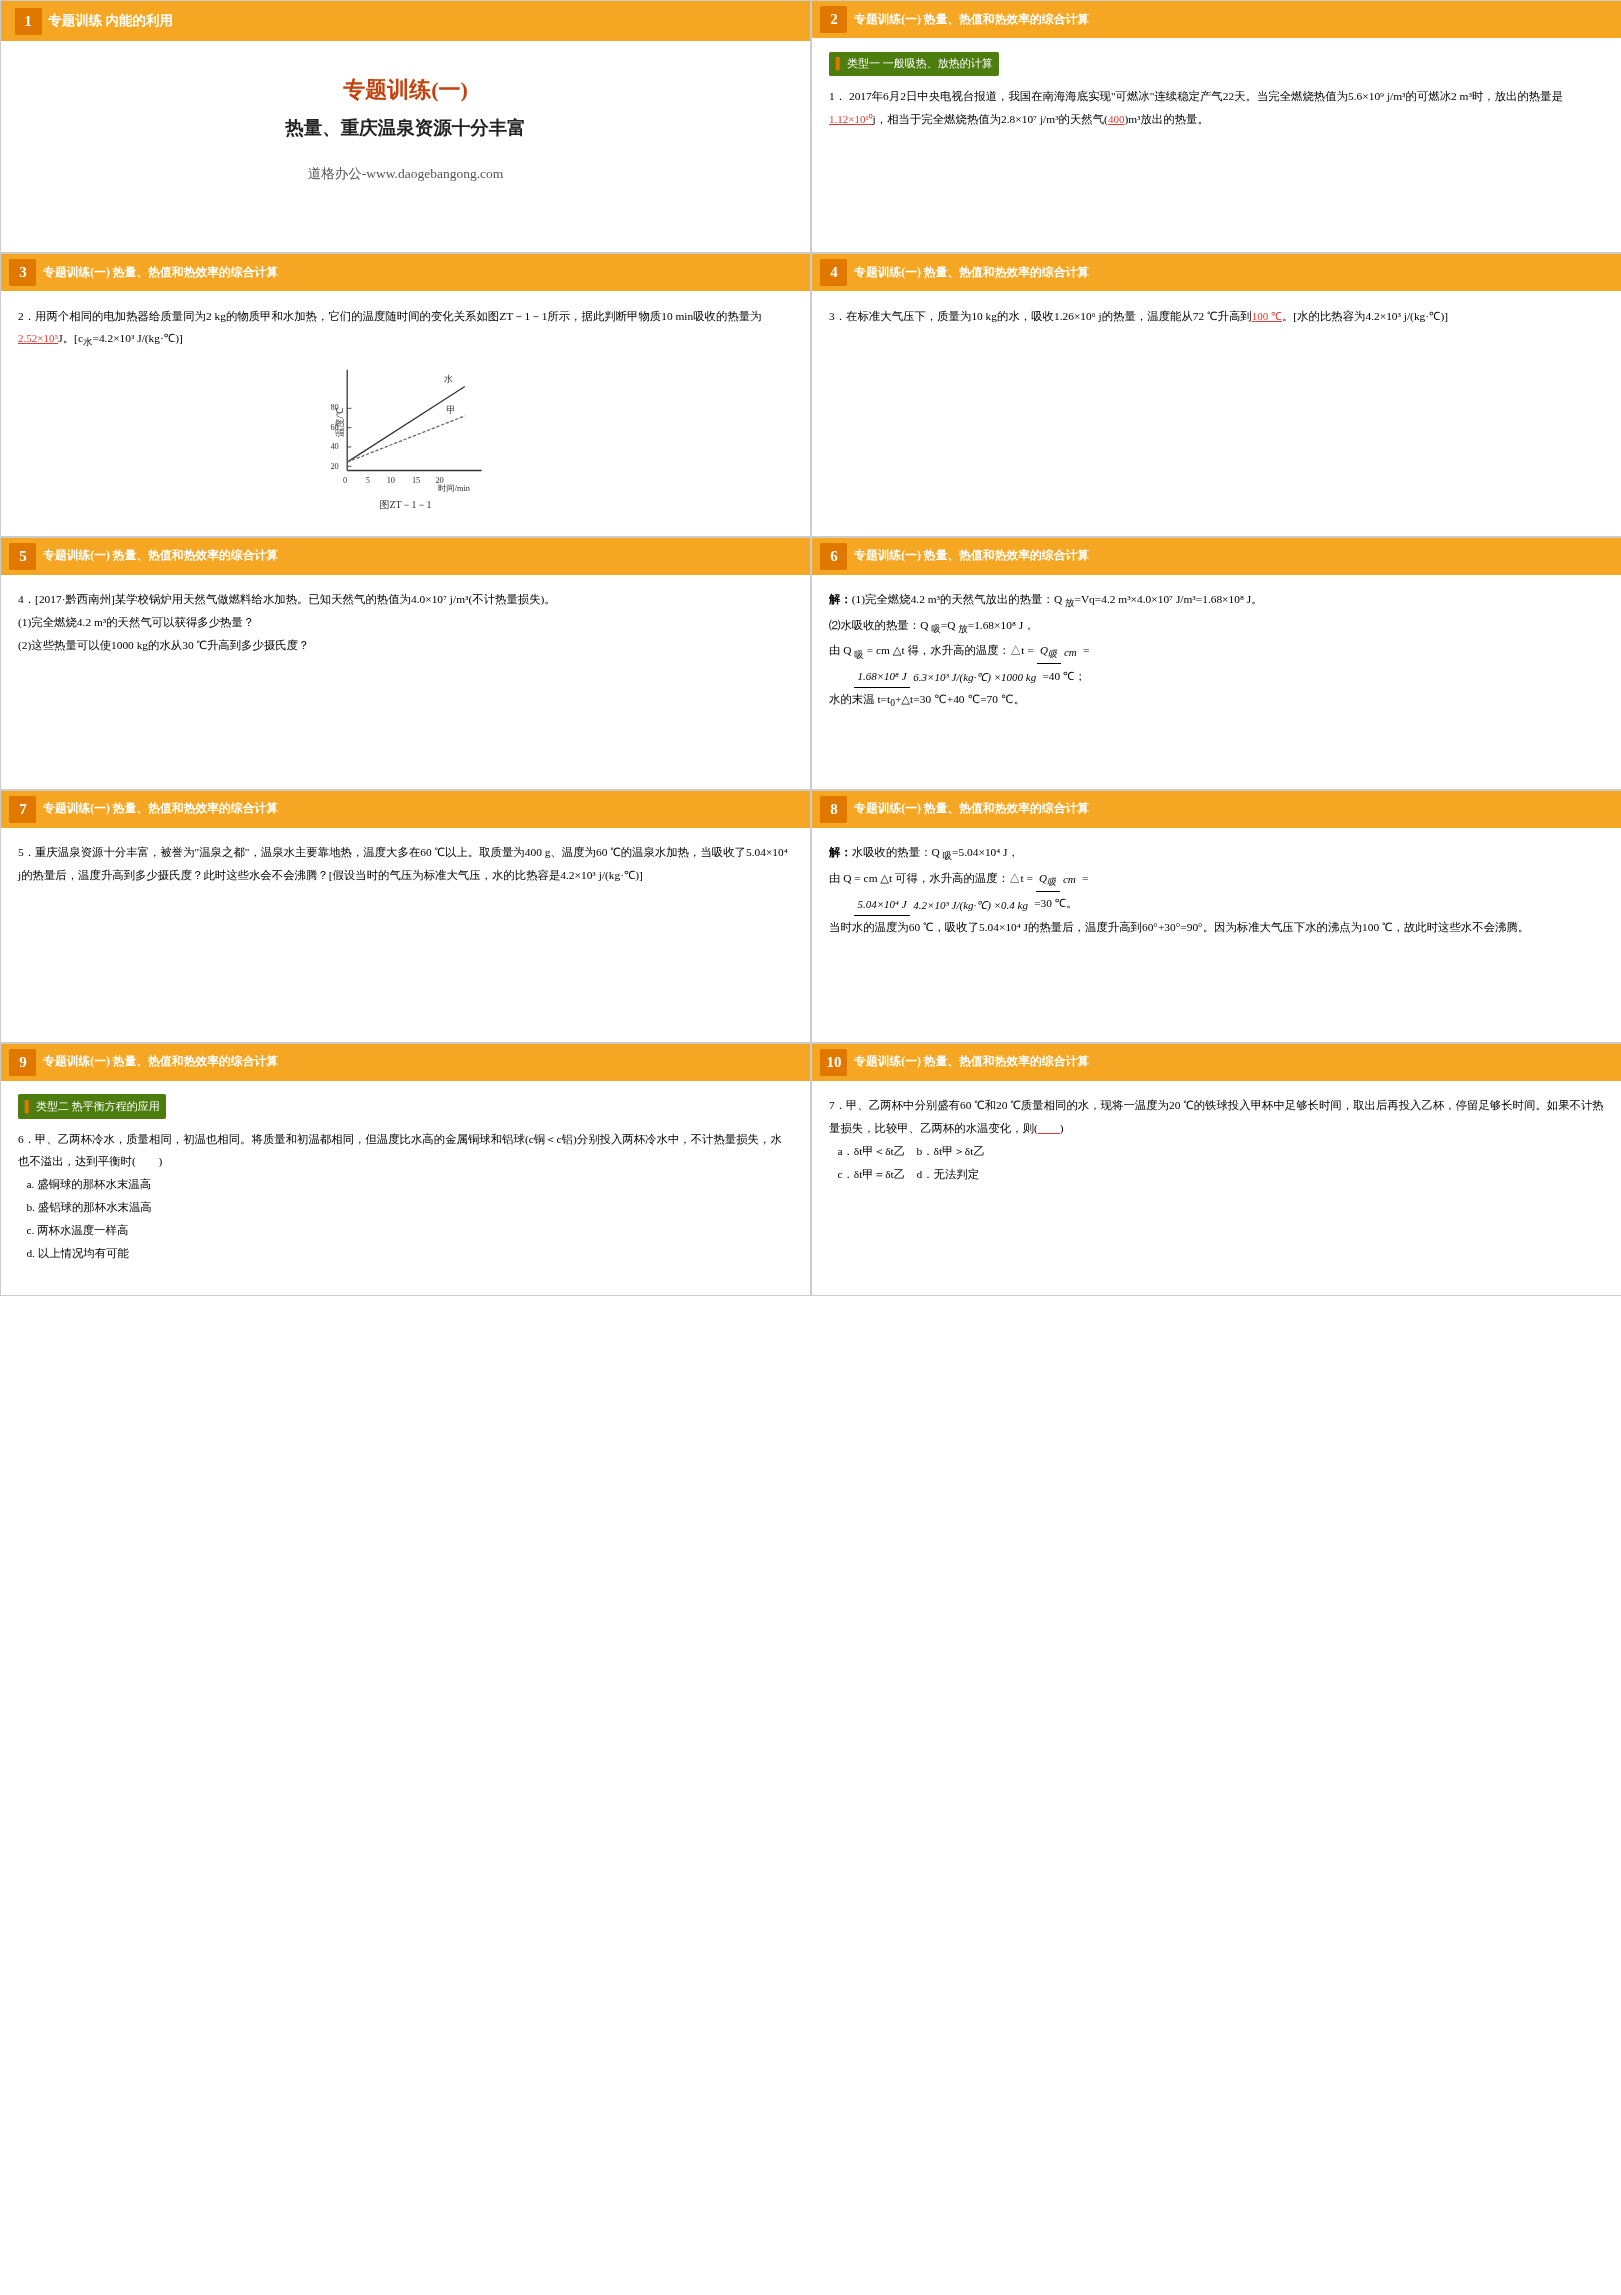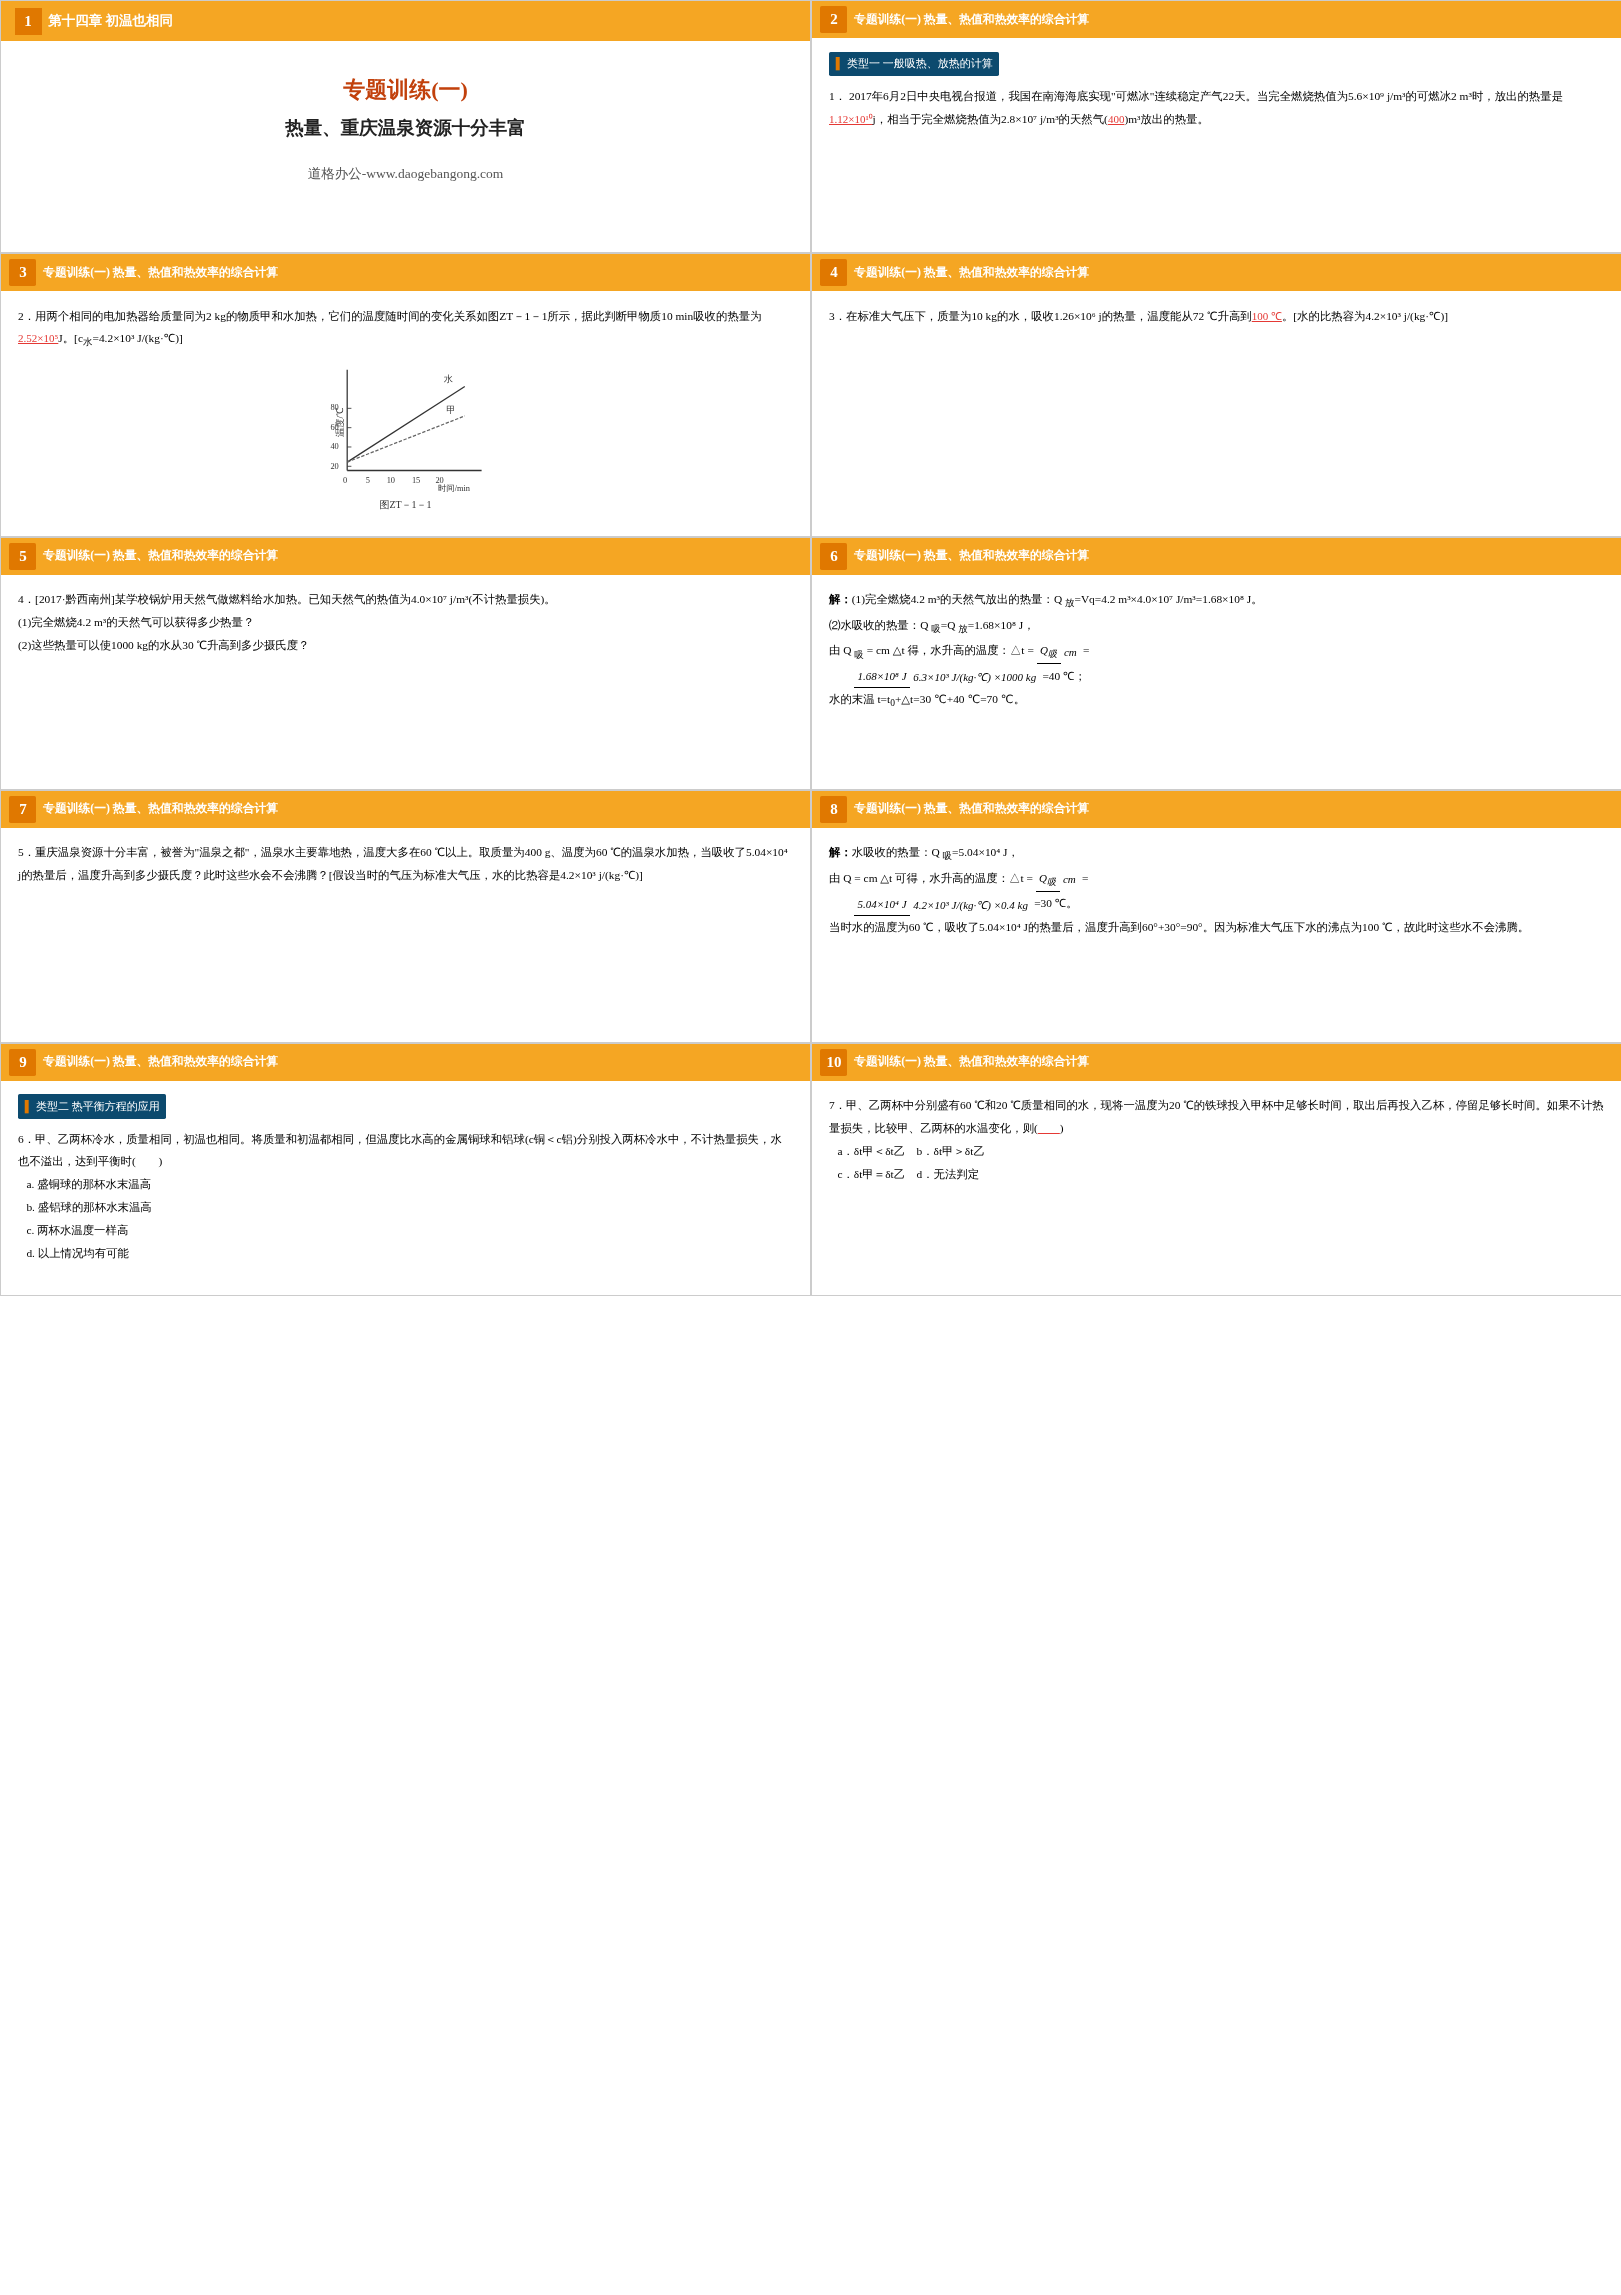--- a/index.html
+++ b/index.html
@@ -92,21 +92,21 @@
     .cell-1 .title-body .website {
       font-size: 13.5px;
       color: #555;
       margin-top: 25px;
       text-align: center;
     }
     
     .type-tag {
       display: inline-flex;
       align-items: center;
-      background: #0c4a6e;
+      background: #4d7c0f;
       color: #fff;
       font-size: 11px;
       padding: 2.5px 6.7px;
       margin-bottom: 8.4px;
       border-radius: 1.7px;
     }
     .type-tag::before {
       content: "▌";
       margin-right: 3.4px;
       color: #e07800;
@@ -145,21 +145,21 @@
     .choice-list { margin-left: 8.4px; line-height: 2; }
   </style>
 </head>
 <body>
 
 <div class="page-grid">
 
   <div class="cell cell-1">
     <div class="chapter-header">
       <div class="num-badge">1</div>
-      <span>第十四章  初温也相同</span>
+      <span>专题训练  内能的利用</span>
     </div>
     <div class="title-body">
       <div class="main-title">专题训练(一)</div>
       <div class="sub-title">热量、重庆温泉资源十分丰富</div>
       <div class="website">道格办公-www.daogebangong.com</div>
     </div>
   </div>
 
   <div class="cell">
     <div class="cell-header">

